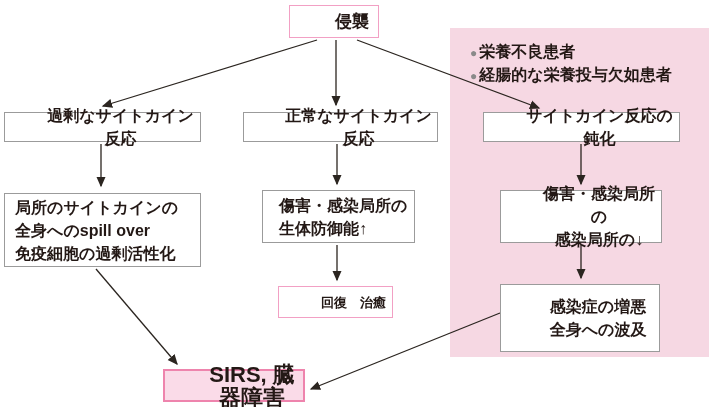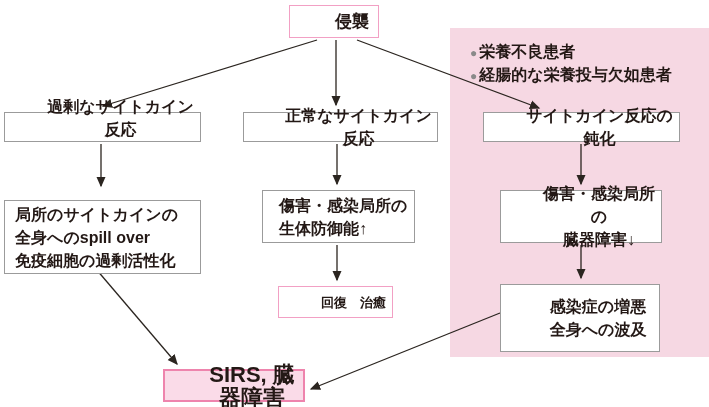--- a/index.html
+++ b/index.html
@@ -16,30 +16,30 @@
     position:absolute;z-index:2;background:#fff;border:1px solid #9b9b9b;
     display:flex;flex-direction:column;justify-content:center;align-items:center;
     font-size:16px;font-weight:600;line-height:23px;text-align:center;
     box-sizing:border-box;
     padding-left:36px;
   }
   .box.pinkline{border:1.5px solid #f2a0c4;font-weight:700;}
   .box.final{
     background:#fadbe8;border:2px solid #ee84ad;font-weight:700;font-size:22px;
   }
-  .box.leftalign{align-items:flex-start;text-align:left;padding-left:10px;margin-top:7px;}
+  .box.leftalign{align-items:flex-start;text-align:left;padding-left:10px;}
   .box.leftish{align-items:flex-start;text-align:left;padding-left:16px;}
   .notes{
     position:absolute;left:470px;top:41px;z-index:2;font-size:16px;font-weight:600;
     line-height:22px;
   }
   .notes .row{display:flex;align-items:baseline;}
   .notes .dot{color:#8a8a8a;font-size:12px;margin-right:2px;}
   .b-invasion{left:289px;top:5px;width:90px;height:33px;font-size:17px;}
-  .b-left1{left:4px;top:112px;width:197px;height:30px;justify-content:flex-end;}
+  .b-left1{left:4px;top:112px;width:197px;height:30px;}
   .b-center1{left:243px;top:112px;width:195px;height:30px;}
   .b-right1{left:483px;top:112px;width:197px;height:30px;}
   .b-left2{left:4px;top:193px;width:197px;height:74px;line-height:23px;}
   .b-center2{left:262px;top:190px;width:153px;height:53px;}
   .b-right2{left:500px;top:190px;width:162px;height:53px;}
   .b-outcome{left:278px;top:286px;width:115px;height:32px;font-size:13px;}
   .b-right3{left:500px;top:284px;width:160px;height:68px;}
   .b-final{left:163px;top:369px;width:142px;height:33px;}
 </style>
 </head>
@@ -96,21 +96,21 @@
     <span>局所のサイトカインの</span>
     <span>全身へのspill over</span>
     <span>免疫細胞の過剰活性化</span>
   </div>
   <div class="box leftish b-center2">
     <span>傷害・感染局所の</span>
     <span>生体防御能↑</span>
   </div>
   <div class="box b-right2">
     <span>傷害・感染局所の</span>
-    <span>臓器障害↓</span>
+    <span>感染局所の↓</span>
   </div>
 
   <div class="box pinkline b-outcome">
     <span>回復　治癒</span>
   </div>
   <div class="box b-right3">
     <span>感染症の増悪</span>
     <span>全身への波及</span>
   </div>
 

